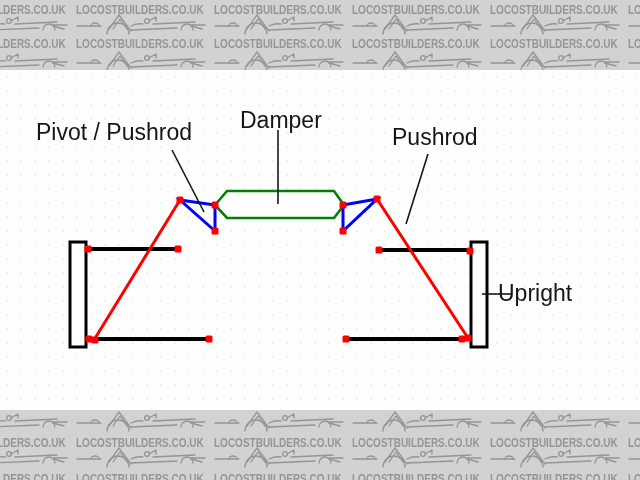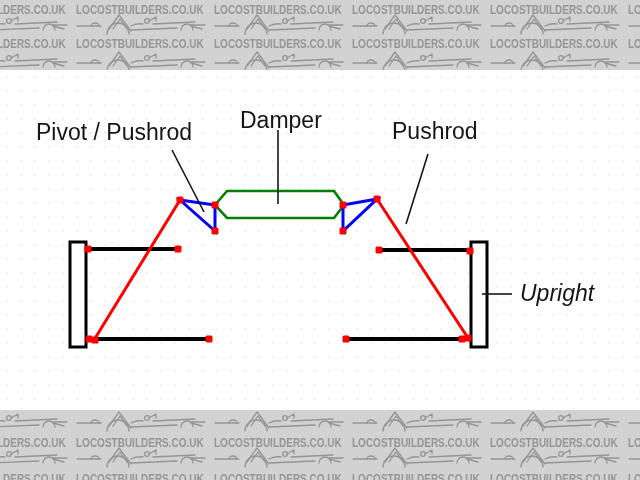--- a/index.html
+++ b/index.html
@@ -32,22 +32,22 @@
   .wm-logo{display:block;}
   #diagram-svg{
     position:absolute;left:0;top:0;width:640px;height:480px;z-index:2;
   }
   .lbl{
     position:absolute;z-index:3;
     font-size:23px;color:#151515;white-space:nowrap;line-height:1.1;
   }
   #lbl-pivot{left:36px;top:120px;}
   #lbl-damper{left:240px;top:108px;}
-  #lbl-pushrod{left:392px;top:119px;}
-  #lbl-upright{left:520px;top:281px;font-style:italic;}
+  #lbl-pushrod{left:392px;top:125px;}
+  #lbl-upright{left:498px;top:281px;}
 </style>
 </head>
 <body>
 
 <svg width="0" height="0" style="position:absolute" aria-hidden="true">
   <defs>
     <g id="car-logo" fill="none" stroke-linecap="round" stroke-linejoin="round" stroke-width="1.3">
       <path d="M0 12 h24"></path>
       <path d="M14 12 a4 3 0 0 1 8 0"></path>
       <path d="M30 20 a11 11 0 0 1 22 0"></path>

